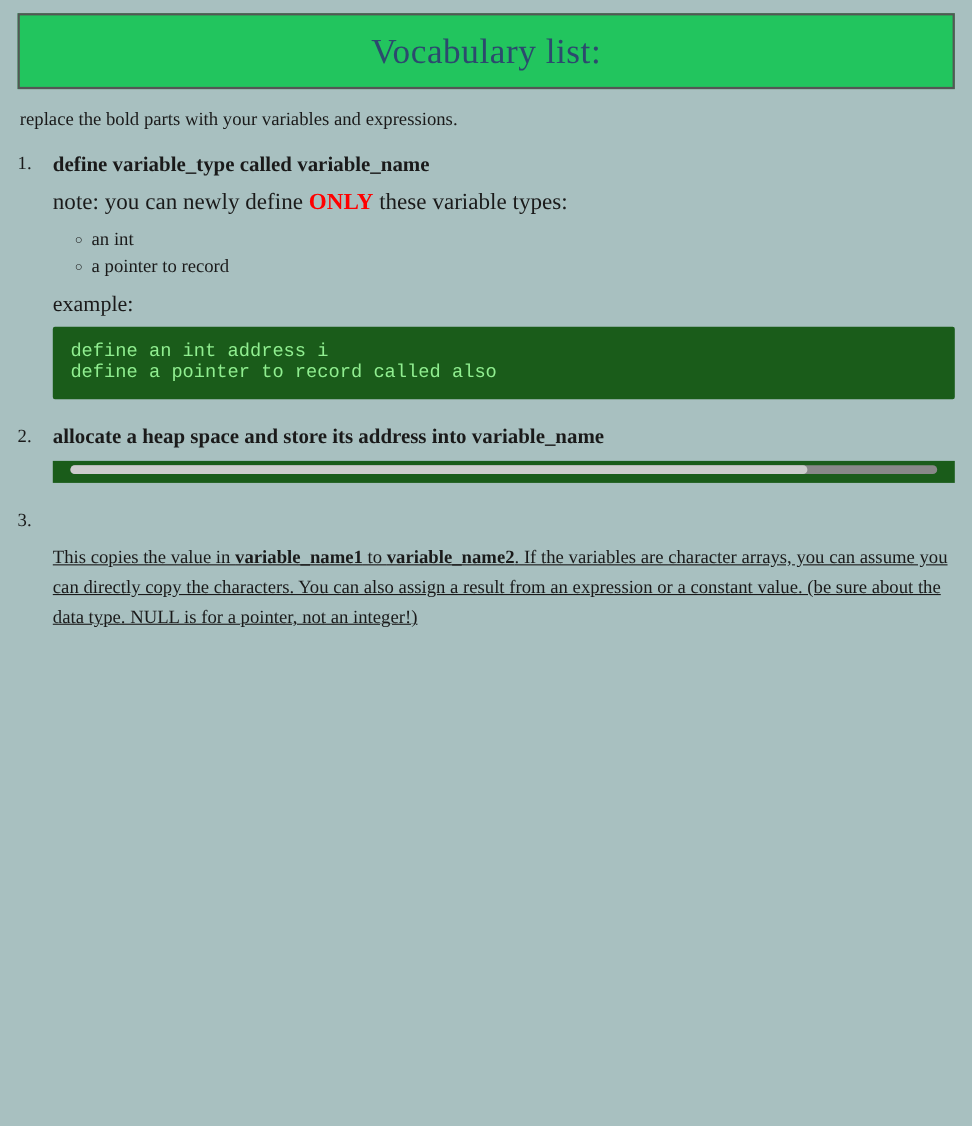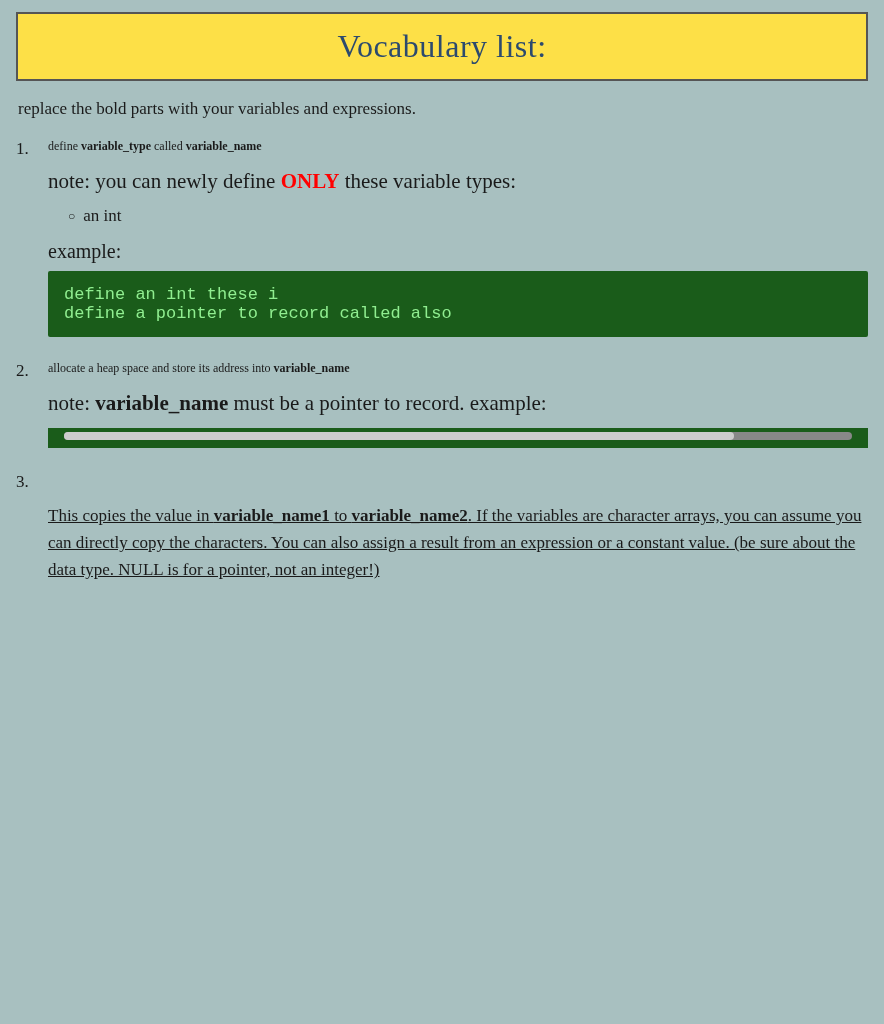--- a/index.html
+++ b/index.html
@@ -13,21 +13,21 @@
       font-family: Georgia, serif;
       font-size: 17px;
       color: #1a1a1a;
       width: 884px;
       min-height: 1024px;
       padding: 12px 16px 24px 16px;
     }
 
     .title-box {
       border: 2px solid #555;
-      background-color: #fde047;
+      background-color: #22c55e;
       text-align: center;
       padding: 14px 20px;
       margin-bottom: 18px;
     }
 
     .title-box h1 {
       font-size: 32px;
       font-weight: normal;
       color: #2c4a6e;
       letter-spacing: 0.5px;
@@ -110,21 +110,22 @@
       overflow-x: auto;
       border-radius: 2px;
     }
 
     .code-block .code-line {
       display: block;
       white-space: nowrap;
     }
 
     .item-header-text {
-      font-size: 12px;
+      font-size: 19px;
+      font-weight: bold;
     }
 
     .scrollbar-hint {
       background-color: #1a5c1a;
       padding: 4px 16px 8px 16px;
       margin-bottom: 4px;
     }
 
     .scrollbar-track {
       background-color: #888;
@@ -166,40 +167,40 @@
       </span>
     </div>
     <div class="list-content">
       <p class="note-text">
         <span>note: you can newly define </span><span class="only-text">ONLY</span><span> these variable types:</span>
       </p>
       <ul class="sub-list">
         <li>
             <span>an int</span>
           </li>
+        <li>
+            <span>a pointer to record</span>
+          </li>
       </ul>
       <p class="example-label">example:</p>
       <div class="code-block">
-        <span class="code-line">define an int these i</span>
+        <span class="code-line">define an int address i</span>
         <span class="code-line">define a pointer to record called also</span>
       </div>
     </div>
   </li>
 
   <li class="list-item">
     <div class="list-item-header">
       <span class="list-number">2.</span>
       <span class="item-header-text">
         allocate a heap space and store its address into <strong>variable_name</strong>
       </span>
     </div>
     <div class="list-content">
-      <p class="note-text">
-        note: <strong>variable_name</strong><span> must be a pointer to record. example:</span>
-      </p>
       <div class="scrollbar-hint">
         <div class="scrollbar-track">
           <div class="scrollbar-thumb"></div>
         </div>
       </div>
     </div>
   </li>
 
   <li class="list-item">
     <div class="list-item-header">

